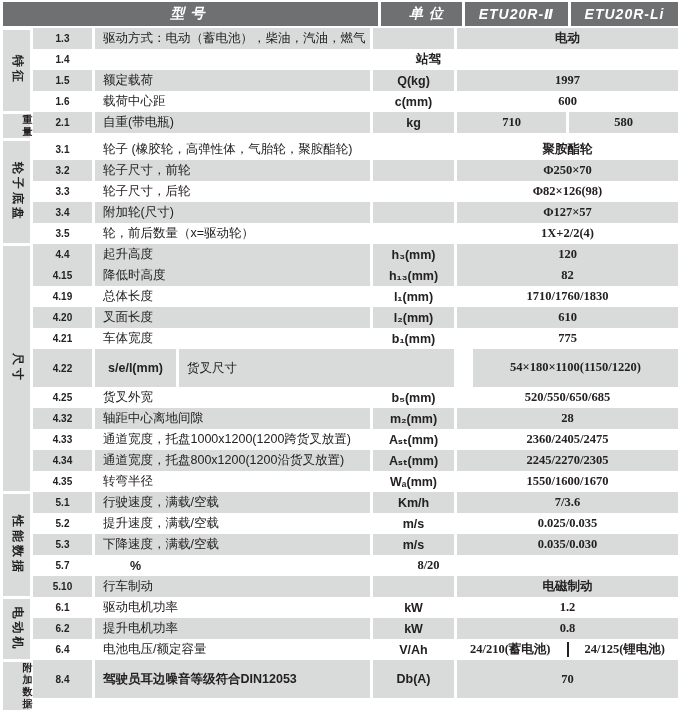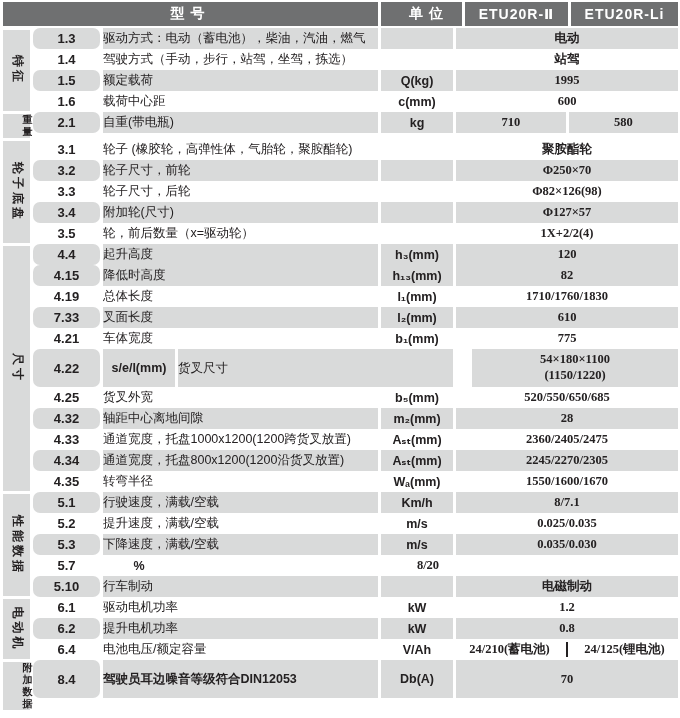--- a/index.html
+++ b/index.html
@@ -8,21 +8,21 @@
     --ink:#242122;
     --paper:#ffffff;
   }
   *{margin:0;padding:0;box-sizing:border-box;}
   body{background:#fff;font-family:"Liberation Sans","DejaVu Sans",sans-serif;color:var(--ink);}
   .page{
     width:680px;height:718px;background:var(--paper);
     padding:2px 2px 0 3px;position:relative;overflow:hidden;
   }
   
-  .header-row{display:flex;gap:3px;height:24px;margin-bottom:2px;}
+  .header-row{display:flex;gap:3px;height:24px;margin-bottom:2px;font-style:italic;}
   .h-cell{
     background:var(--header-bg);color:#fff;font-weight:700;font-size:14px;
     display:flex;align-items:center;justify-content:center;white-space:nowrap;
   }
   .h-model{width:375px;letter-spacing:6px;}
   .h-unit{width:81px;letter-spacing:6px;padding-left:15px;}
   .h-m1{width:103px;letter-spacing:1px;}
   .h-m2{flex:1;letter-spacing:1px;}
   
   .group{display:flex;gap:3px;}
@@ -37,27 +37,27 @@
   }
   .cat-h span{
     font-weight:700;font-size:10px;text-align:center;line-height:1.2;
     width:24px;word-break:break-all;padding-left:18px;
   }
   .rows{flex:1;display:flex;flex-direction:column;}
   .row{display:flex;gap:3px;height:21px;}
   .row.tall{height:38px;}
   .cell{display:flex;align-items:center;justify-content:center;background:transparent;}
   .row.shade .cell{background:var(--shade);}
-  .c-no{width:67px;font-weight:700;font-size:13px;border-radius:7px;}
-  .c-desc{width:275px;justify-content:flex-start;padding-left:0;font-size:12.5px;white-space:nowrap;}
+  .c-no{width:59px;font-weight:700;font-size:10px;}
+  .c-desc{width:275px;justify-content:flex-start;padding-left:8px;font-size:12.5px;white-space:nowrap;}
   .c-desc.bold{font-weight:700;}
-  .c-unit{width:72px;font-weight:700;font-size:12.5px;}
+  .c-unit{width:81px;font-weight:700;font-size:12.5px;}
   .c-val{flex:1;display:flex;gap:3px;font-family:Liberation Serif, serif;}
   .c-val .cell{flex:1;font-weight:700;font-size:12.5px;text-align:center;}
-  .c-val .vlines{flex-direction:column;line-height:1.25;justify-content:center;margin-left:16px;}
+  .c-val .vlines{flex-direction:row;line-height:1.25;justify-content:center;margin-left:16px;}
   .vdivider{width:2px;height:15px;background:var(--ink);align-self:center;flex:0 0 auto;}
 </style>
 </head>
 <body>
 
 <div class="page">
   <div class="header-row">
     <div class="h-cell h-model">型号</div>
     <div class="h-cell h-unit">单位</div>
     <div class="h-cell h-m1">ETU20R-Ⅱ</div>
@@ -72,32 +72,31 @@
           <div class="row shade">
             <div class="cell c-no">1.3</div>
             <div class="cell c-desc">驱动方式：电动（蓄电池），柴油，汽油，燃气</div>
             <div class="cell c-unit"></div>
             <div class="c-val">
               <div class="cell">电动</div>
             </div>
           </div>
           <div class="row">
             <div class="cell c-no">1.4</div>
-            <div class="cell c-desc">驾驶方式（手动，步行，站驾，坐驾，拣选）</div>
             <div class="cell c-unit"></div>
             <div class="c-val">
               <div class="cell">站驾</div>
             </div>
           </div>
           <div class="row shade">
             <div class="cell c-no">1.5</div>
             <div class="cell c-desc">额定载荷</div>
             <div class="cell c-unit">Q(kg)</div>
             <div class="c-val">
-              <div class="cell">1995</div>
+              <div class="cell">1997</div>
             </div>
           </div>
           <div class="row">
             <div class="cell c-no">1.6</div>
             <div class="cell c-desc">载荷中心距</div>
             <div class="cell c-unit">c(mm)</div>
             <div class="c-val">
               <div class="cell">600</div>
             </div>
           </div>
@@ -189,21 +188,21 @@
           </div>
           <div class="row">
             <div class="cell c-no">4.19</div>
             <div class="cell c-desc">总体长度</div>
             <div class="cell c-unit">l₁(mm)</div>
             <div class="c-val">
               <div class="cell">1710/1760/1830</div>
             </div>
           </div>
           <div class="row shade">
-            <div class="cell c-no">7.33</div>
+            <div class="cell c-no">4.20</div>
             <div class="cell c-desc">叉面长度</div>
             <div class="cell c-unit">l₂(mm)</div>
             <div class="c-val">
               <div class="cell">610</div>
             </div>
           </div>
           <div class="row">
             <div class="cell c-no">4.21</div>
             <div class="cell c-desc">车体宽度</div>
             <div class="cell c-unit">b₁(mm)</div>
@@ -267,21 +266,21 @@
       <div class="group">
         <div class="cat cat-v">
           <span>性能数据</span>
         </div>
         <div class="rows">
           <div class="row shade">
             <div class="cell c-no">5.1</div>
             <div class="cell c-desc">行驶速度，满载/空载</div>
             <div class="cell c-unit">Km/h</div>
             <div class="c-val">
-              <div class="cell">8/7.1</div>
+              <div class="cell">7/3.6</div>
             </div>
           </div>
           <div class="row">
             <div class="cell c-no">5.2</div>
             <div class="cell c-desc">提升速度，满载/空载</div>
             <div class="cell c-unit">m/s</div>
             <div class="c-val">
               <div class="cell">0.025/0.035</div>
             </div>
           </div>

